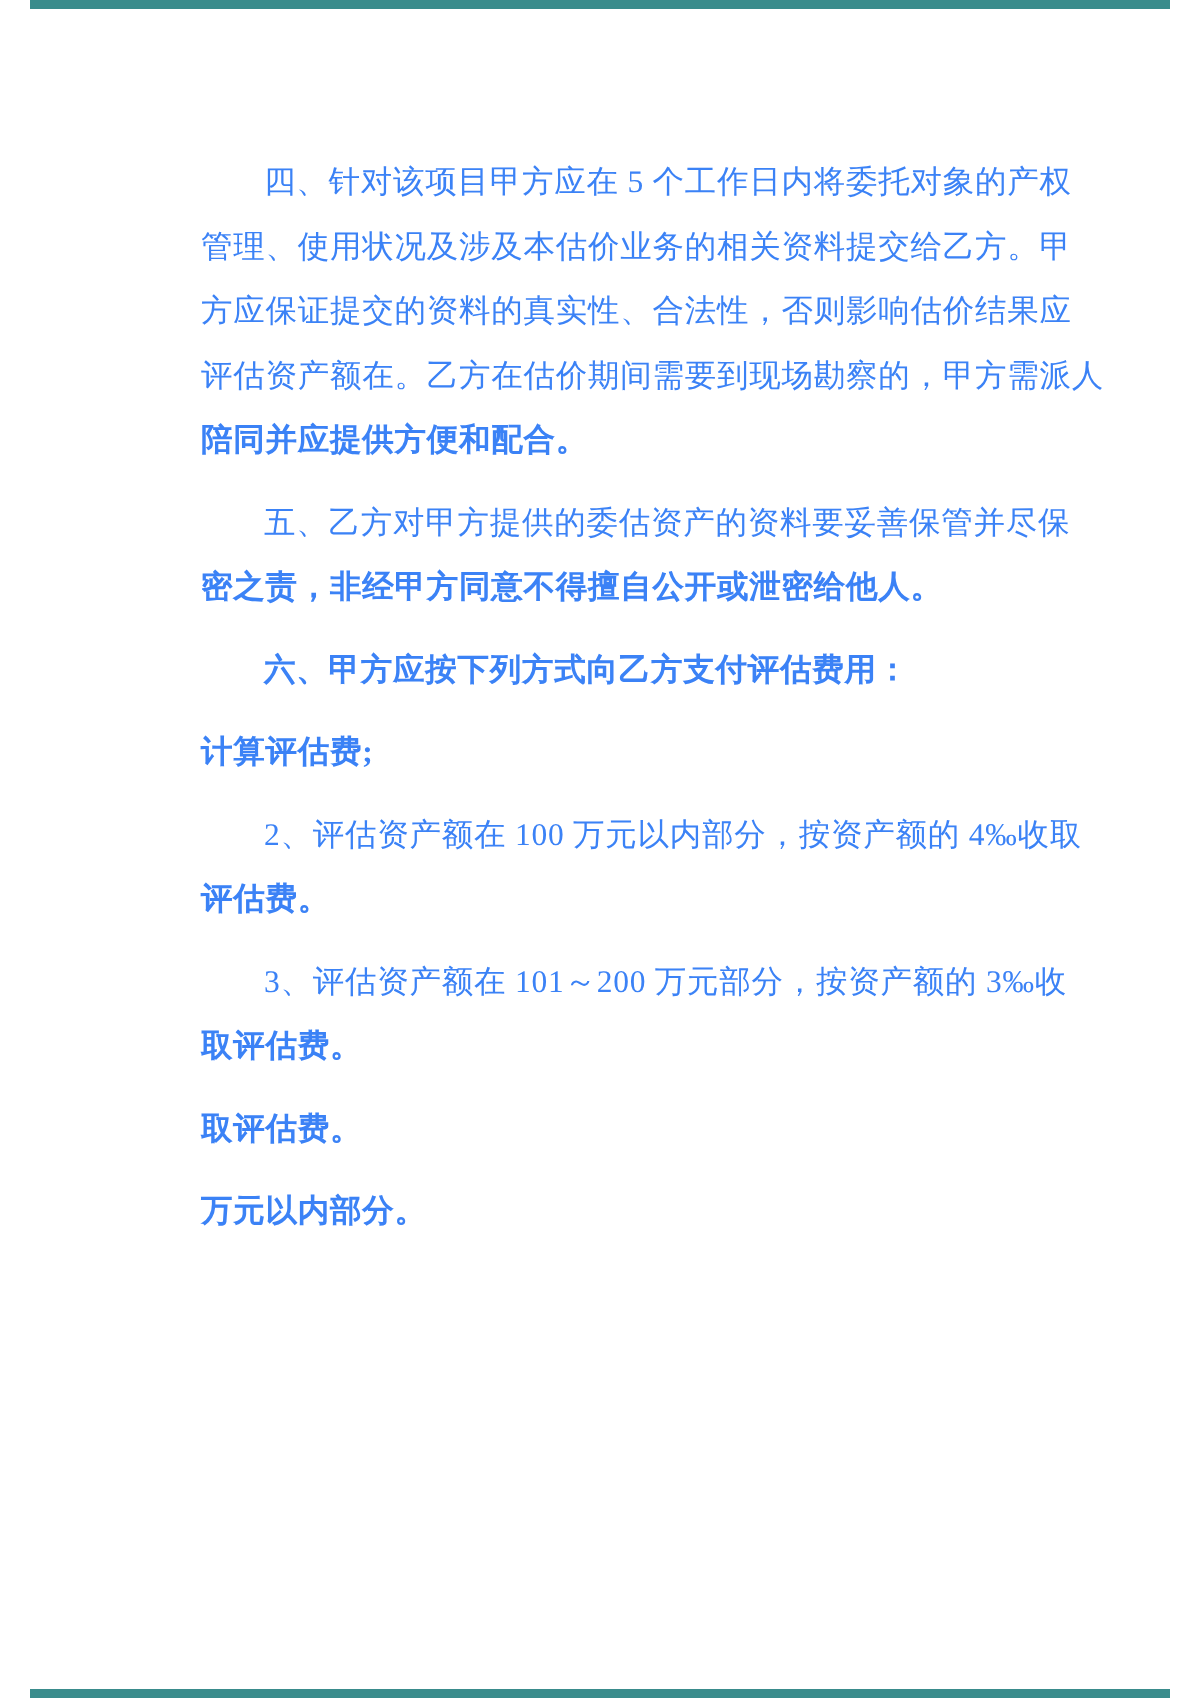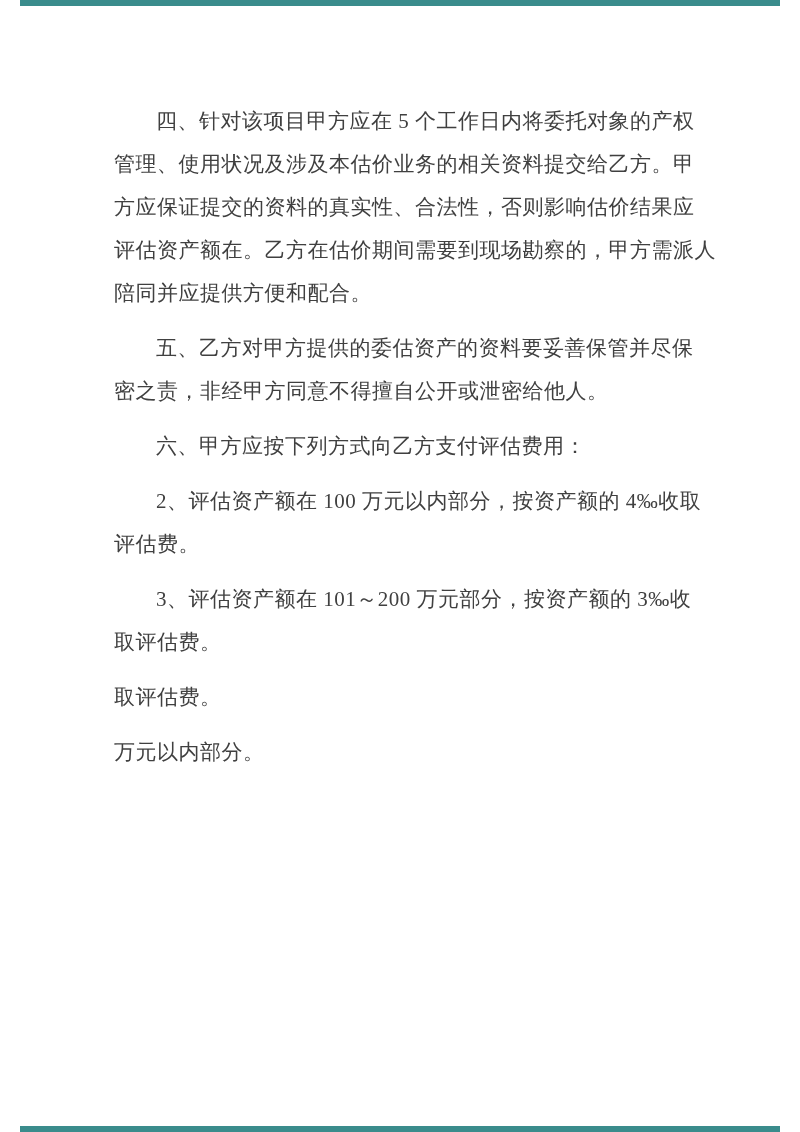--- a/index.html
+++ b/index.html
@@ -35,48 +35,50 @@
     white-space: nowrap;
     text-align: justify;
     text-align-last: justify;
     letter-spacing: 0.5px;
   }
   .line.first { text-indent: 42px; }
   .line.end {
     text-align: center;
     text-align-last: left;
     white-space: normal;
+    font-weight: bold;
   }
 </style>
 </head>
 <body style="background: rgb(255, 255, 255);">
 
 <div class="page-border top" style="background: rgb(58, 140, 140);"></div>
 <div class="page-border bottom" style="background: rgb(58, 140, 140);"></div>
 
-<div class="contract-body" style="color: #404040;">
+<div class="contract-body" style="color: #3b82f6; margin-left: 20px;">
 
   <div class="para">
     <div class="line first">四、针对该项目甲方应在 5 个工作日内将委托对象的产权</div>
     <div class="line">管理、使用状况及涉及本估价业务的相关资料提交给乙方。甲</div>
     <div class="line">方应保证提交的资料的真实性、合法性，否则影响估价结果应</div>
     <div class="line">评估资产额在。乙方在估价期间需要到现场勘察的，甲方需派人</div>
     <div class="line end">陪同并应提供方便和配合。</div>
   </div>
 
   <div class="para">
     <div class="line first">五、乙方对甲方提供的委估资产的资料要妥善保管并尽保</div>
     <div class="line end">密之责，非经甲方同意不得擅自公开或泄密给他人。</div>
   </div>
 
   <div class="para">
     <div class="line first end">六、甲方应按下列方式向乙方支付评估费用：</div>
   </div>
 
   <div class="para">
+    <div class="line end">计算评估费;</div>
   </div>
 
   <div class="para">
     <div class="line first">2、评估资产额在 100 万元以内部分，按资产额的 4‰收取</div>
     <div class="line end">评估费。</div>
   </div>
 
   <div class="para">
     <div class="line first">3、评估资产额在 101～200 万元部分，按资产额的 3‰收</div>
     <div class="line end">取评估费。</div>

